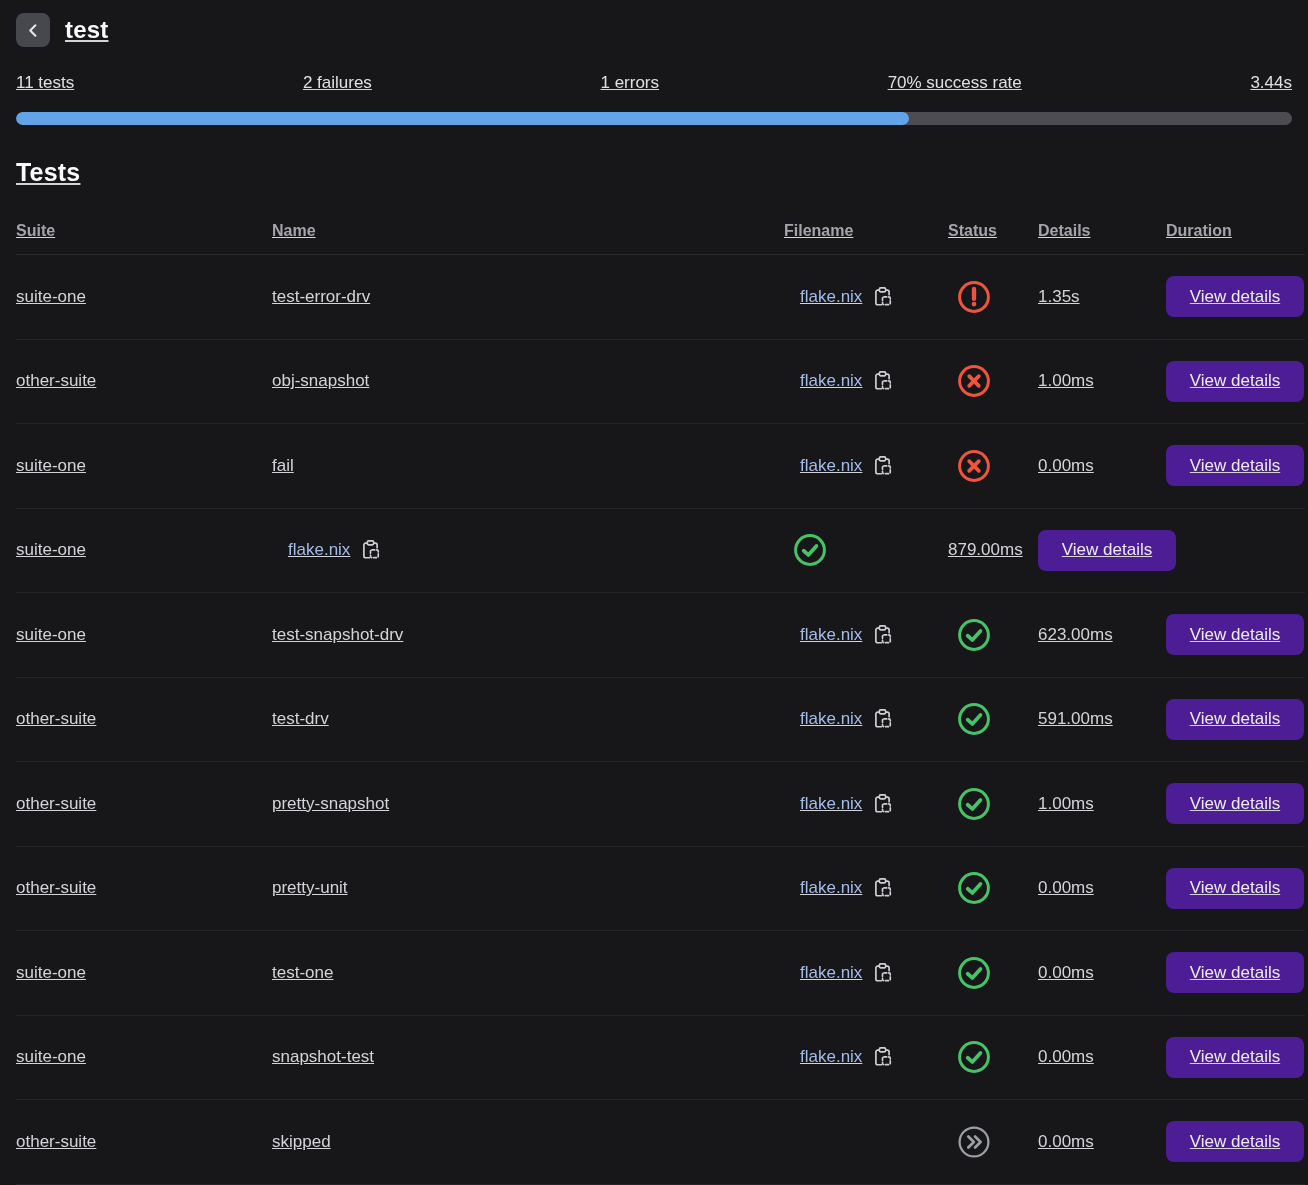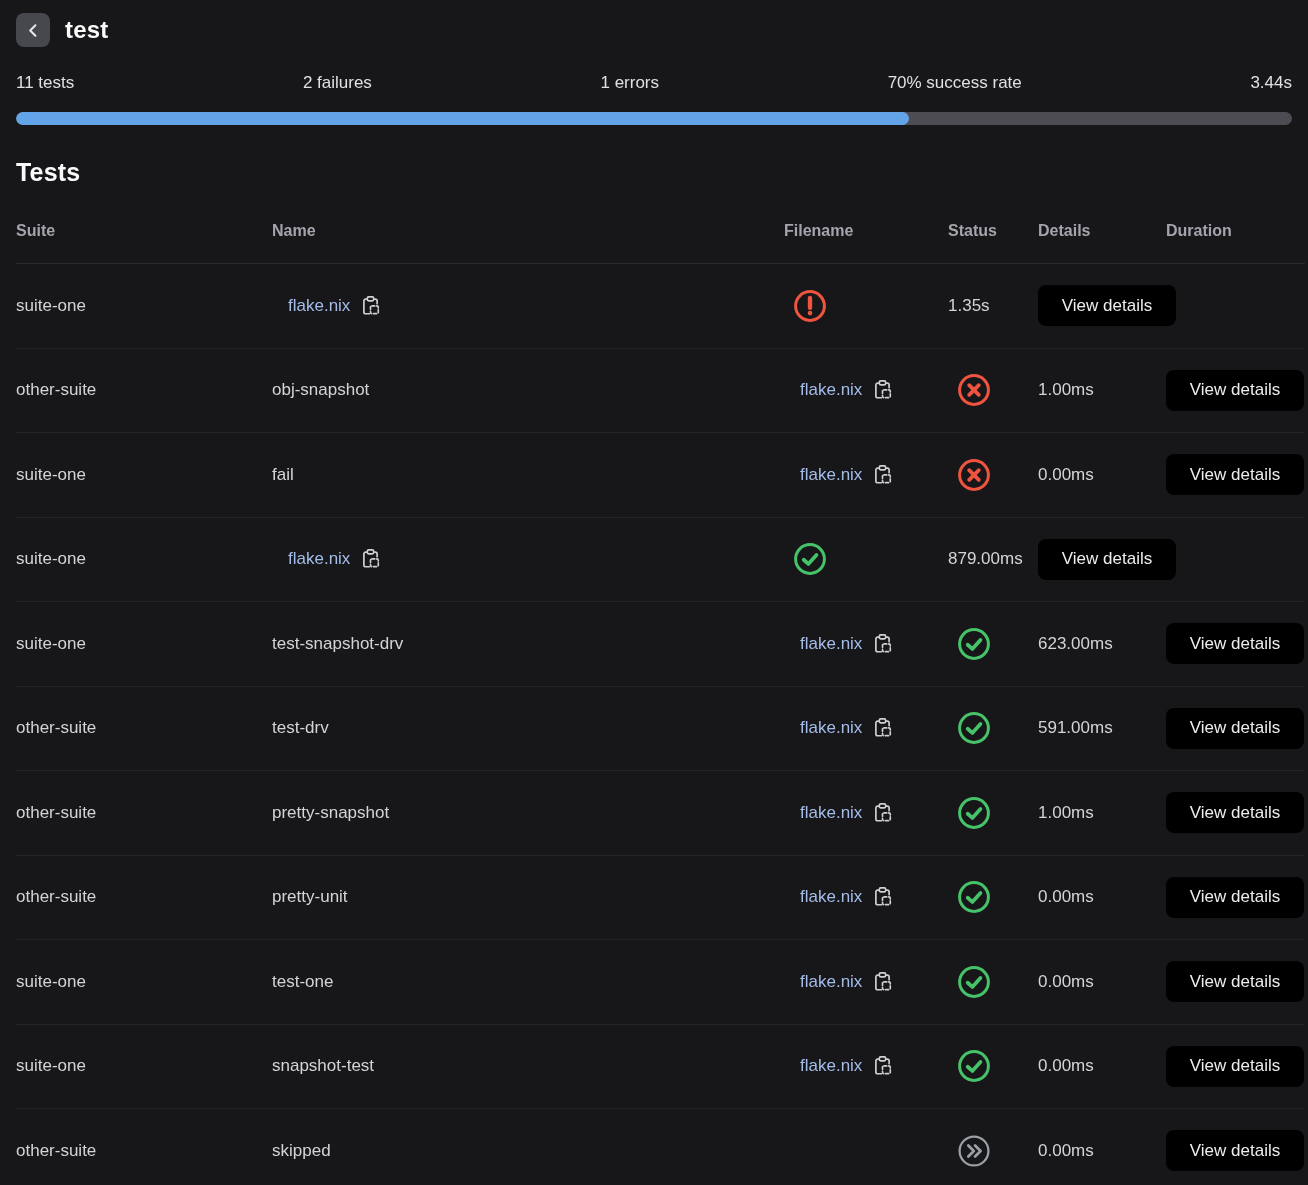--- a/index.html
+++ b/index.html
@@ -2,21 +2,21 @@
 <html style="--link-color: #a3bce8;"><head>
 <meta charset="utf-8">
 <style>
   html,body { margin:0; padding:0; }
   body {
     width:1308px; height:1185px; overflow:hidden;
     background:#17171a; color:#d4d4d8;
     font-family:"Liberation Sans", sans-serif;
     -webkit-font-smoothing:antialiased;
   }
-  .page { width:1308px; height:1185px; box-sizing:border-box; }
+  .page { width:1308px; height:1185px; box-sizing:border-box;text-decoration:underline; }
   .top-section { padding:12px 16px 0 16px; }
 
   .title-row { display:flex; align-items:center; gap:15px; height:36px; }
   .back-button {
     width:34px; height:34px; border-radius:8px; border:none; cursor:pointer;
     background:#47474e; color:#e6e6ea; display:flex; align-items:center; justify-content:center;
     padding:0; flex:0 0 auto;
   }
   .page-title { font-size:24px; font-weight:700; color:#fafafa; letter-spacing:.2px; }
 
@@ -32,39 +32,39 @@
 
   .tests-heading { margin-top:33px; font-size:25px; font-weight:700; color:#fafafa; letter-spacing:.2px; }
 
   .table-section { padding:0 3px 0 16px; }
   .tgrid {
     display:grid;
     grid-template-columns:256px 512px 164px 90px 128px 139px;
     align-items:center;
   }
   .table-header {
-    padding:35px 0 23px 0;
+    padding:35px 0 14px 0;
     border-bottom:1px solid #28282d;
     font-size:16px; font-weight:700; color:#a4a4ac;
   }
   .table-row {
     height:84.5px; box-sizing:border-box;
     border-bottom:1px solid #252529;
     font-size:17px; color:#d4d4d8;
   }
   .cell { display:flex; align-items:center; }
   .cell.filename { gap:10px;margin-left:16px; }
   .cell.filename.empty { visibility:hidden; }
   .file-link { color:var(--link-color,#a3bce8); text-decoration:none; cursor:pointer; }
   .copy-btn { display:flex; align-items:center; cursor:pointer; color:#cfcfd4; }
   .cell.status { padding-left:8px; }
   .status-icon { display:block; }
   .view-details-button {
     border:none; cursor:pointer; border-radius:8px;
-    background:#000000; color:#ededef;
+    background:#4c1d95; color:#ededef;
     font-family:"Liberation Sans", sans-serif; font-size:17px;
     padding:10px 17px; min-width:138px; height:41px; box-sizing:border-box;
     display:flex; align-items:center; justify-content:center;
   }
 </style>
 </head>
 <body>
 
 <div class="page">
   <div class="top-section">
@@ -98,20 +98,21 @@
       <div>Suite</div>
       <div>Name</div>
       <div>Filename</div>
       <div>Status</div>
       <div>Details</div>
       <div>Duration</div>
     </div>
     <div>
   <div class="tgrid table-row">
     <div class="cell">suite-one</div>
+    <div class="cell">test-error-drv</div>
     <div class="cell filename">
       <a class="file-link">flake.nix</a>
       <span class="copy-btn">
         <svg width="21" height="22" viewBox="0 0 20 20" fill="none" stroke="currentColor" stroke-width="1.6" stroke-linecap="round" stroke-linejoin="round">
           <path d="M6.2 3.4 H5.5 a1.8 1.8 0 0 0 -1.8 1.8 v10.4 a1.8 1.8 0 0 0 1.8 1.8 h3.4"></path>
           <path d="M13.8 3.4 h0.7 a1.8 1.8 0 0 1 1.8 1.8 v2.6"></path>
           <rect x="7" y="1.3" width="6" height="3.8" rx="1.2"></rect>
           <rect x="10" y="9.9" width="7.4" height="7.4" rx="1.4" stroke-dasharray="2.6 1.9" fill="#17171a"></rect>
         </svg>
       </span>

